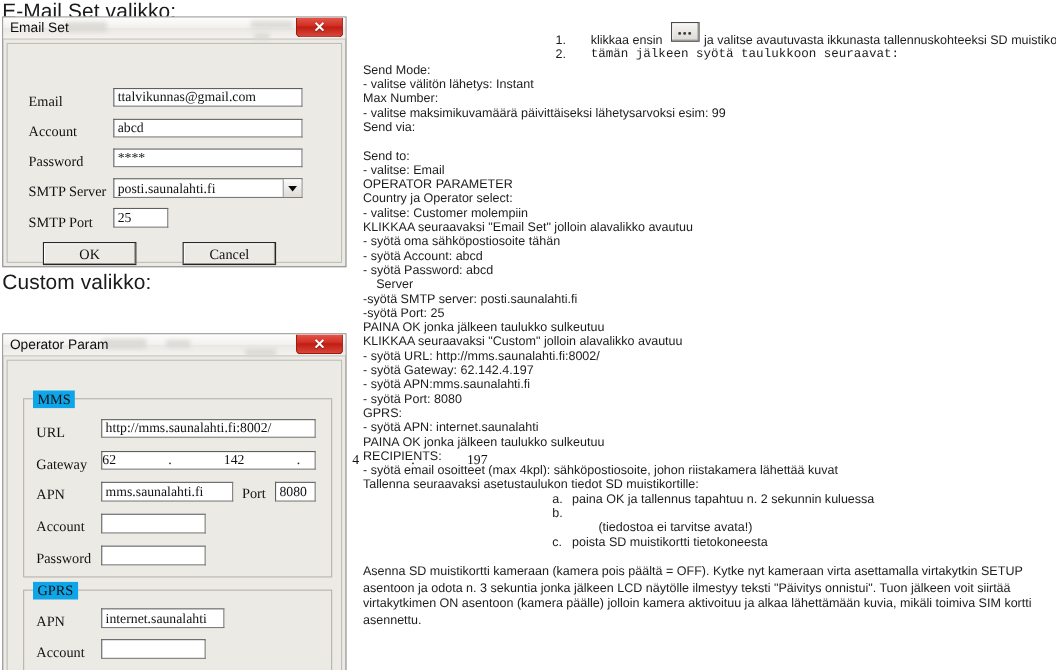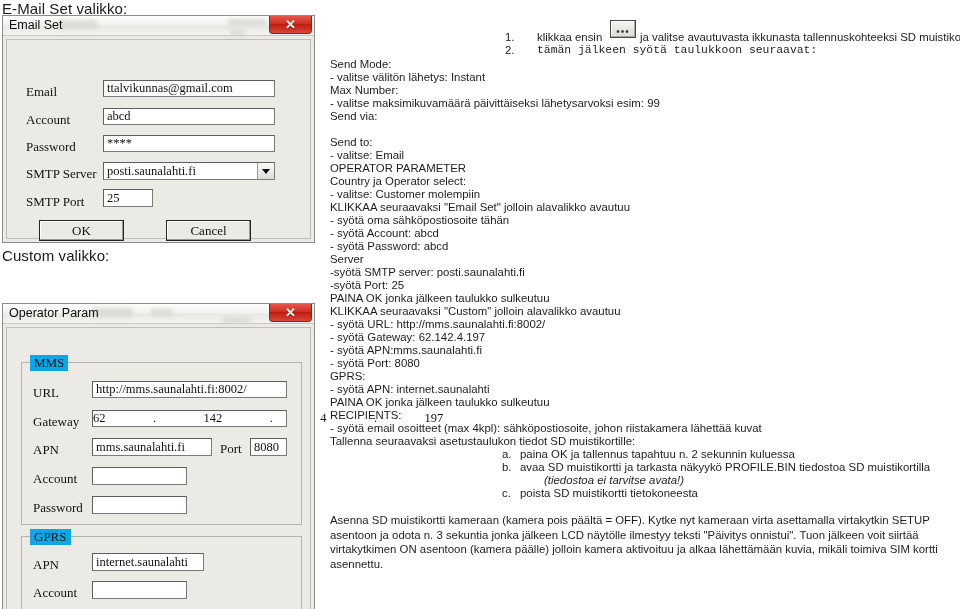--- a/index.html
+++ b/index.html
@@ -13,21 +13,21 @@
     position: relative;
     overflow: hidden;
     font-family: "Liberation Sans", sans-serif;
     color: #141414;
   }
 
   
   .section-caption {
     position: absolute;
     font-family: "Liberation Sans", sans-serif;
-    font-size: 15px;
+    font-size: 19px;
     color: #1a1a1a;
     white-space: nowrap;
     letter-spacing: 0.1px;
   }
   #cap-email { left: 2px; top: 0px; }
   #cap-custom { left: 2px; top: 247px; }
 
   
   .dialog {
     position: absolute;
@@ -388,40 +388,39 @@
   <span class="txt" style="left:0px; top:92px;">Send via:</span>
   <span class="txt" style="left:0px; top:118px;">Send to:</span>
   <span class="txt" style="left:0px; top:131px;">- valitse: Email</span>
   <span class="txt" style="left:0px; top:144px;">OPERATOR PARAMETER</span>
   <span class="txt" style="left:0px; top:157px;">Country ja Operator select:</span>
   <span class="txt" style="left:0px; top:170px;">- valitse: Customer molempiin</span>
   <span class="txt" style="left:0px; top:183px;">KLIKKAA seuraavaksi "Email Set" jolloin alavalikko avautuu</span>
   <span class="txt" style="left:0px; top:196px;">- syötä oma sähköpostiosoite tähän</span>
   <span class="txt" style="left:0px; top:209px;">- syötä Account: abcd</span>
   <span class="txt" style="left:0px; top:222px;"> - syötä Password: abcd</span>
-  <span class="txt" style="left:0px; top:235px;">Server</span>
+  <span class="txt" style="left:12px; top:235px;">Server</span>
   <span class="txt" style="left:0px; top:248px;">-syötä SMTP server: posti.saunalahti.fi</span>
   <span class="txt" style="left:0px; top:261px;">-syötä Port: 25</span>
   <span class="txt" style="left:0px; top:274px;">PAINA OK jonka jälkeen taulukko sulkeutuu</span>
   <span class="txt" style="left:0px; top:287px;">KLIKKAA seuraavaksi "Custom" jolloin alavalikko avautuu</span>
   <span class="txt" style="left:0px; top:300px;">- syötä URL: http://mms.saunalahti.fi:8002/</span>
   <span class="txt" style="left:0px; top:313px;">- syötä Gateway: 62.142.4.197</span>
   <span class="txt" style="left:0px; top:326px;">- syötä APN:mms.saunalahti.fi</span>
   <span class="txt" style="left:0px; top:339px;">- syötä Port: 8080</span>
   <span class="txt" style="left:0px; top:352px;">GPRS:</span>
   <span class="txt" style="left:0px; top:365px;">- syötä APN: internet.saunalahti</span>
   <span class="txt" style="left:0px; top:378px;">PAINA OK jonka jälkeen taulukko sulkeutuu</span>
   <span class="txt" style="left:0px; top:391px;">RECIPIENTS:</span>
   <span class="txt" style="left:0px; top:404px;">- syötä email osoitteet (max 4kpl): sähköpostiosoite, johon riistakamera lähettää kuvat</span>
   <span class="txt" style="left:0px; top:417px;">Tallenna seuraavaksi asetustaulukon tiedot SD muistikortille:</span>
 
   <span class="num-marker" style="left:172px; top:430px;">a.</span>
   <span class="txt" style="left:190px; top:430px;">paina OK ja tallennus tapahtuu n. 2 sekunnin kuluessa</span>
 
   <span class="num-marker" style="left:172px; top:443px;">b.</span>
-  <span class="txt" style="left:190px; top:443px;">avaa SD muistikortti ja tarkasta näkyykö PROFILE.BIN tiedostoa SD muistikortilla</span>
-  <span class="txt" style="left:214px; top:456px;font-style:italic;">(tiedostoa ei tarvitse avata!)</span>
+  <span class="txt" style="left:214px; top:456px;">(tiedostoa ei tarvitse avata!)</span>
 
   <span class="num-marker" style="left:172px; top:469px;">c.</span>
   <span class="txt" style="left:190px; top:469px;">poista SD muistikortti tietokoneesta</span>
 
   <div class="para" style="left:0px; top:495px; width:620px;">Asenna SD muistikortti kameraan (kamera pois päältä = OFF). Kytke nyt kameraan virta asettamalla virtakytkin SETUP asentoon ja odota n. 3 sekuntia jonka jälkeen LCD näytölle ilmestyy teksti "Päivitys onnistui". Tuon jälkeen voit siirtää virtakytkimen ON asentoon (kamera päälle) jolloin kamera aktivoituu ja alkaa lähettämään kuvia, mikäli toimiva SIM kortti asennettu.</div>
 </div>
 
 </body></html>

